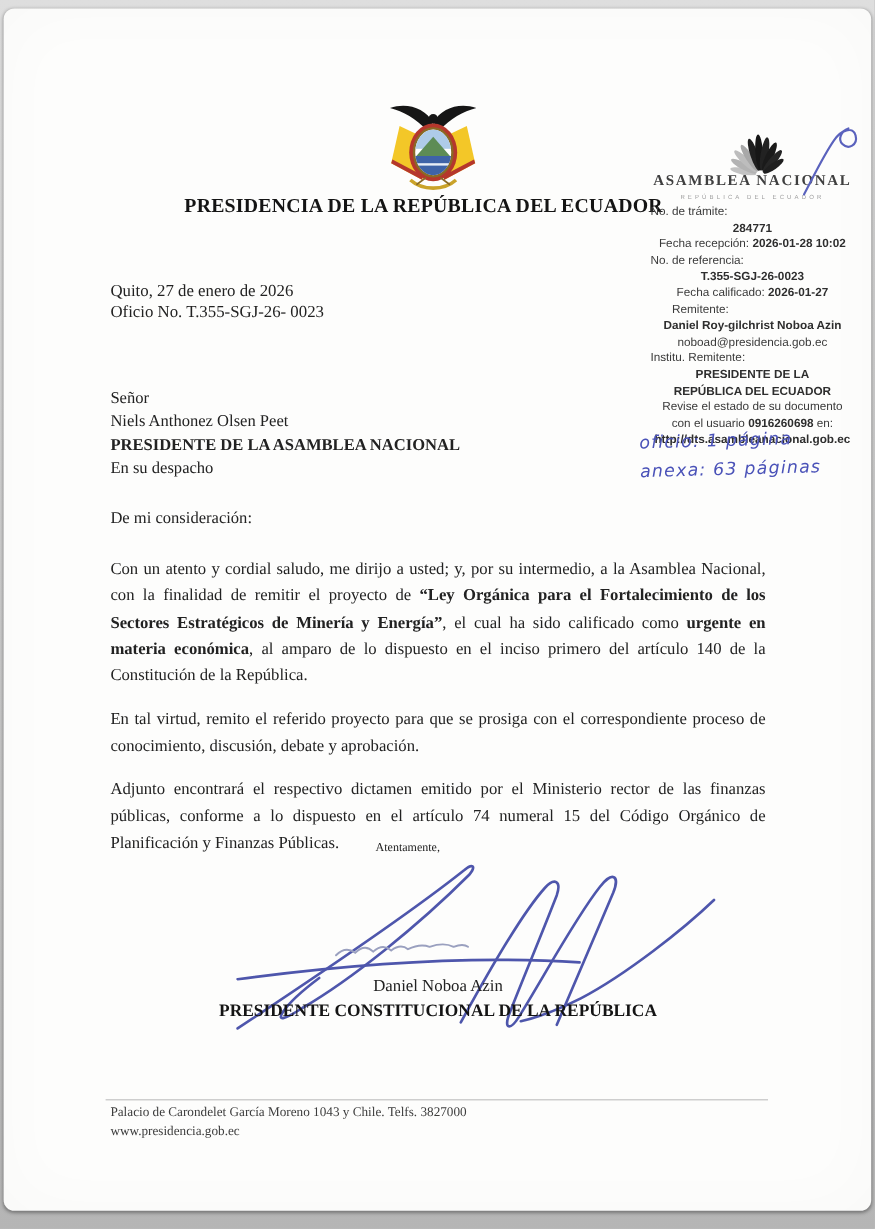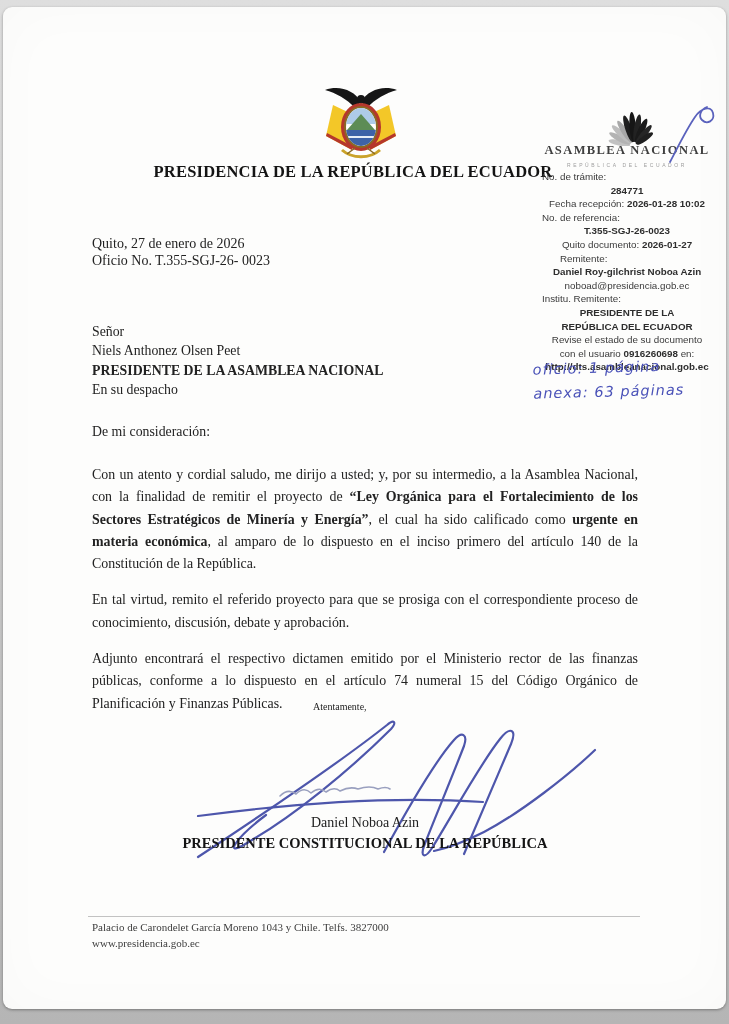--- a/index.html
+++ b/index.html
@@ -136,21 +136,21 @@
       <div class="org-sub">REPÚBLICA DEL ECUADOR</div>
       <svg class="flourish" width="58" height="64" viewBox="0 0 58 64">
         <path d="M8 60 C16 45 24 28 33 15 C39 6 49 3 51 11 C53 19 45 23 40 18 C36 14 39 7 45 5" fill="none" stroke="#5a62bd" stroke-width="1.8" stroke-linecap="round"></path>
       </svg>
     </div>
     <div class="lbl"><span>No. de trámite:</span></div>
     <div><b>284771</b></div>
     <div><span>Fecha recepción: </span><b>2026-01-28 10:02</b></div>
     <div class="lbl"><span>No. de referencia:</span></div>
     <div><b>T.355-SGJ-26-0023</b></div>
-    <div><span>Quito documento: </span><b>2026-01-27</b></div>
+    <div><span>Fecha calificado: </span><b>2026-01-27</b></div>
     <div class="lbl indent"><span>Remitente:</span></div>
     <div><b>Daniel Roy-gilchrist Noboa Azin</b></div>
     <div><span>noboad@presidencia.gob.ec</span></div>
     <div class="lbl"><span>Institu. Remitente:</span></div>
     <div><b>PRESIDENTE DE LA</b></div>
     <div><b>REPÚBLICA DEL ECUADOR</b></div>
     <div><span>Revise el estado de su documento</span></div>
     <div><span>con el usuario </span><b>0916260698</b><span> en:</span></div>
     <div><b>http://dts.asambleanacional.gob.ec</b></div>
   </div>

